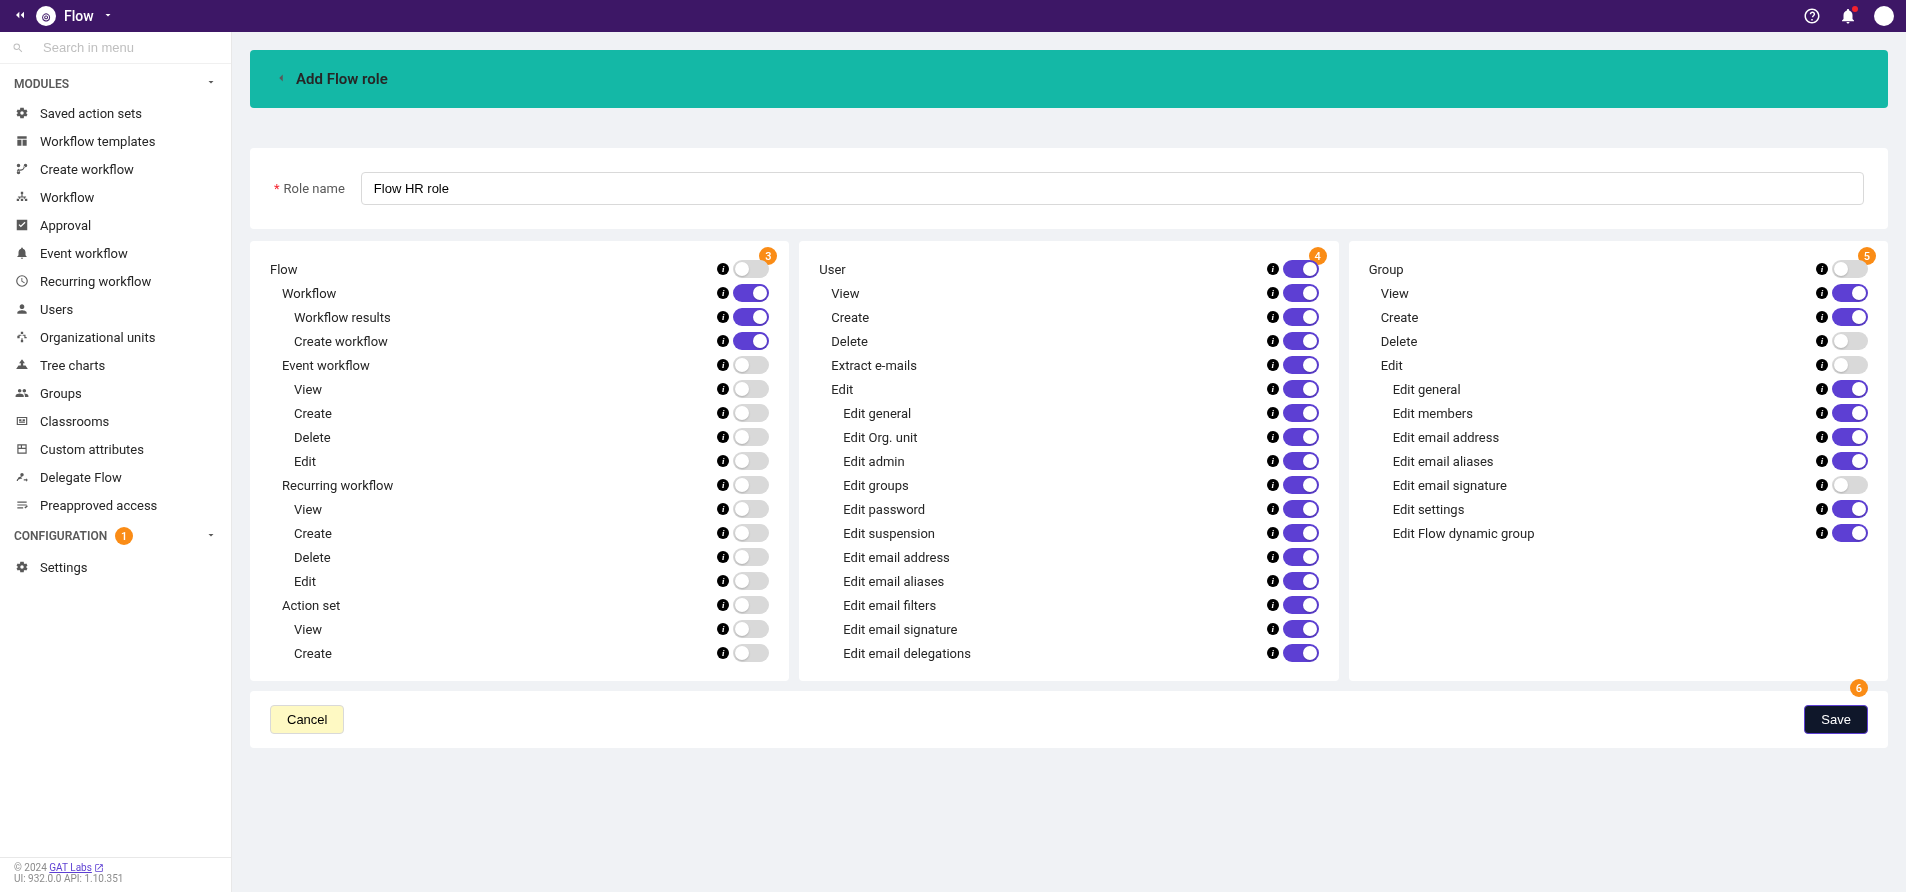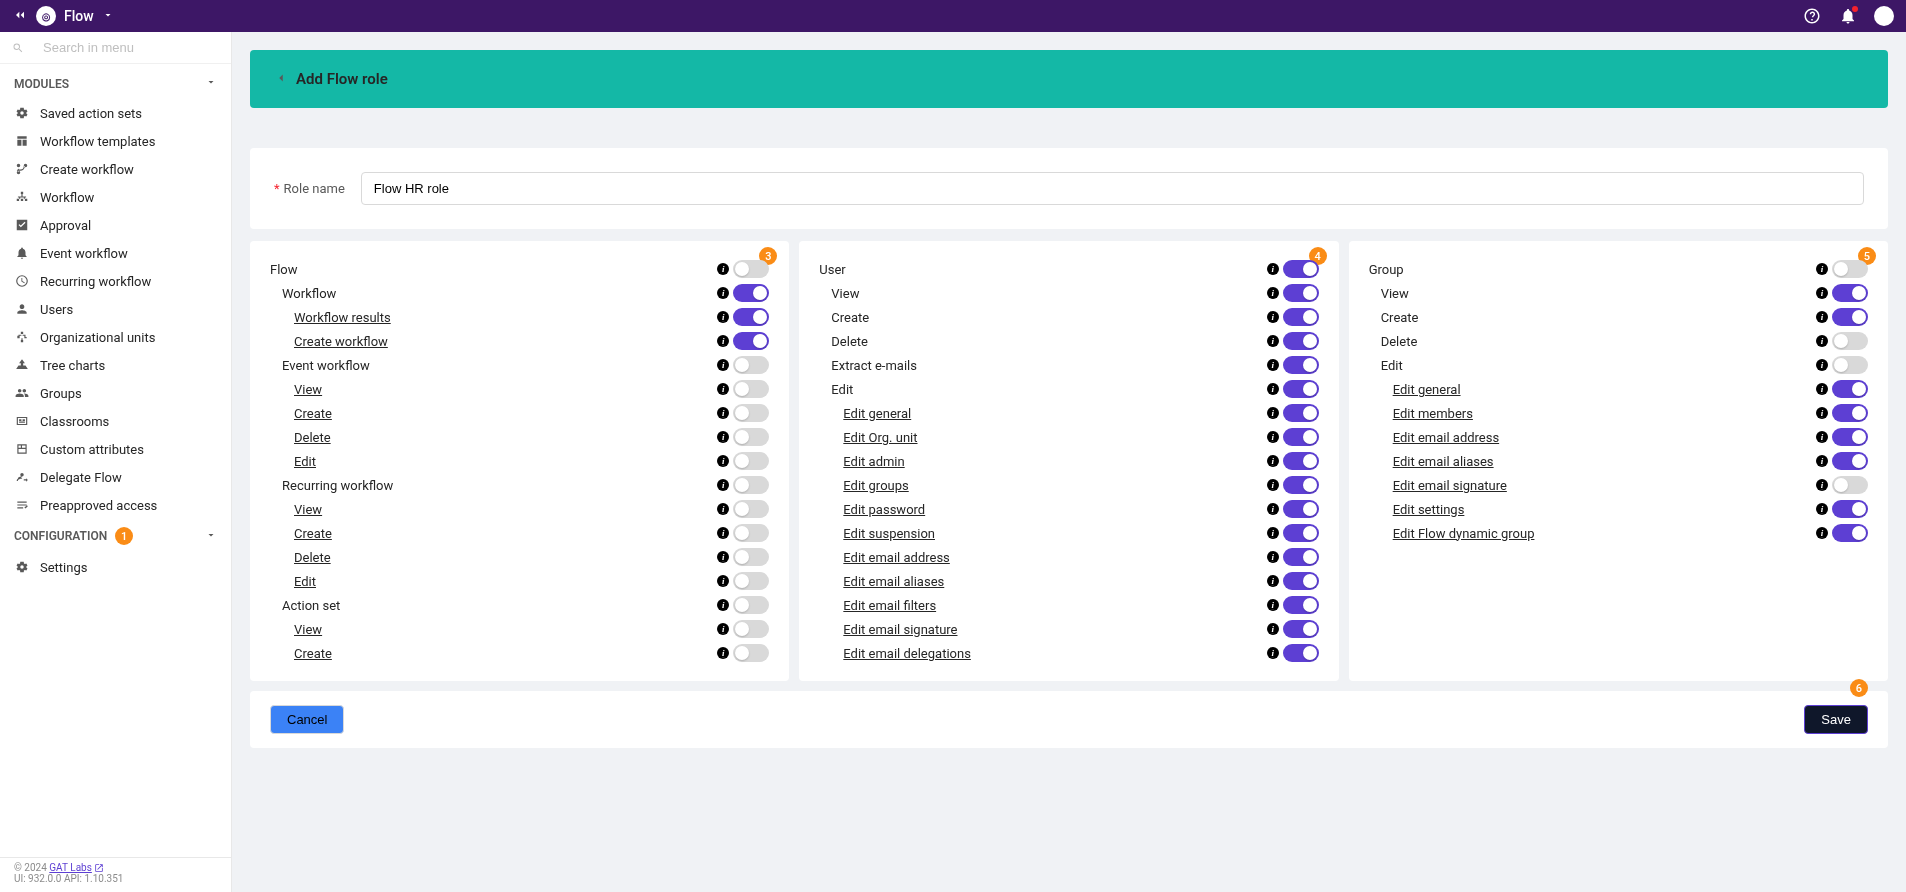--- a/index.html
+++ b/index.html
@@ -53,35 +53,35 @@
 .rolename-card label { font-size: 13px; color: #595959; }
 .rolename-card input { flex: 1; border: 1px solid #d9d9d9; border-radius: 4px; padding: 8px 12px; font-size: 13px; outline: none; }
 
 
 .perm-grid { display: flex; gap: 10px; }
 .perm-card { flex: 1; background: #fff; border-radius: 4px; padding: 16px 20px; position: relative; }
 .perm-card .card-badge { position: absolute; top: 6px; right: 12px; }
 .perm-row { display: flex; align-items: center; padding: 3px 0; }
 .perm-row.l0 { padding-left: 0; }
 .perm-row.l1 { padding-left: 12px; }
-.perm-row.l2 { padding-left: 24px; text-decoration: underline; }
+.perm-row.l2 { padding-left: 24px; }
 .perm-label { flex: 1; font-size: 13px; color: #262626; }
 .perm-controls { display: flex; align-items: center; gap: 4px; }
 .info-icon { width: 12px; height: 12px; border-radius: 50%; background: #000; color: #fff; font-size: 9px; font-weight: bold; display: inline-flex; align-items: center; justify-content: center; font-style: italic; font-family: serif; }
 
 
 .toggle { width: 36px; height: 18px; border-radius: 9px; background: #d9d9d9; position: relative; cursor: pointer; transition: background 0.2s; }
 .toggle::after { content: ""; position: absolute; width: 14px; height: 14px; border-radius: 50%; background: #fff; top: 2px; left: 2px; transition: left 0.2s; box-shadow: 0 1px 2px rgba(0,0,0,0.2); }
 .toggle.on { background: #5d3fd3; }
 .toggle.on::after { left: 20px; }
 
 
 .action-bar { background: #fff; border-radius: 4px; padding: 14px 20px; margin-top: 10px; display: flex; align-items: center; position: relative; }
 .action-bar .card-badge { position: absolute; top: -12px; right: 20px; }
-.btn { border-radius: 4px; padding: 6px 16px; font-size: 13px; cursor: pointer; border: 1px solid #d9d9d9; background: #3b82f6; }
+.btn { border-radius: 4px; padding: 6px 16px; font-size: 13px; cursor: pointer; border: 1px solid #d9d9d9; background: #fef9c3; }
 .btn-primary { background: #0f172a; color: #fff; border-color: #5d3fd3; margin-left: auto; }
 
 .chev svg, .back svg { fill: #595959; }
 </style>
 </head>
 <body>
 
 <div class="topbar">
   <div class="topbar-left">
     <span class="collapse-icon">

